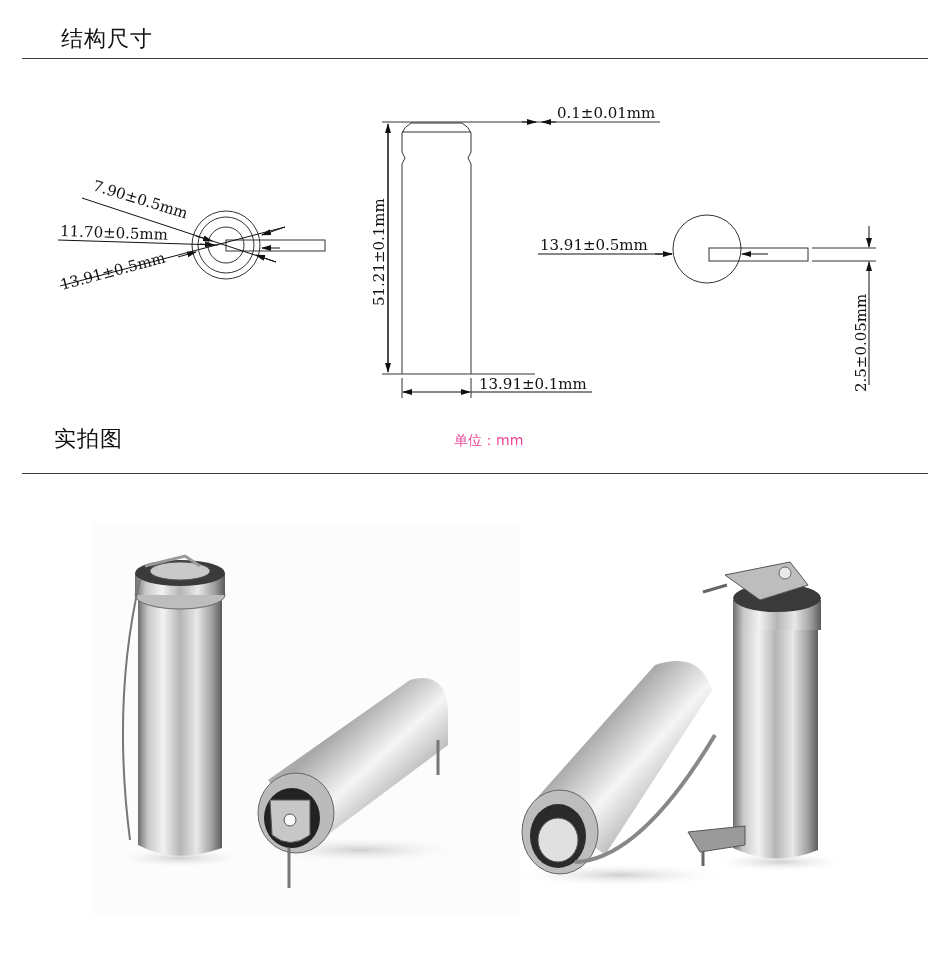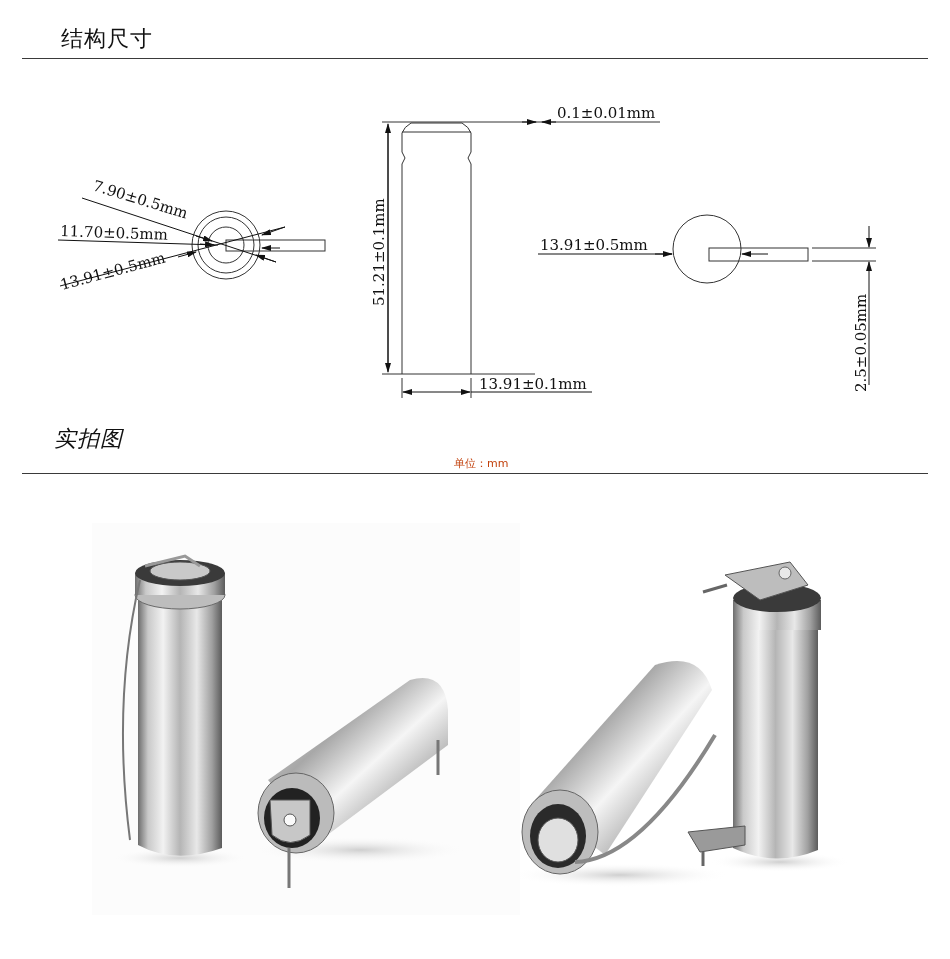--- a/index.html
+++ b/index.html
@@ -1,20 +1,20 @@
 <!DOCTYPE html>
 <html><head>
 <meta charset="utf-8">
 <style>
   html, body { margin: 0; padding: 0; background: #ffffff; }
   body { width: 950px; height: 959px; position: relative; overflow: hidden;
          font-family: "DejaVu Sans", "Liberation Sans", sans-serif; color: #111; }
   .section-title { position: absolute; left: 54px; font-size: 22px; color: #111; letter-spacing: 1px; }
   .rule { position: absolute; left: 22px; width: 906px; height: 1px; background: #3a3a3a; }
-  .unit-note { position: absolute; left: 454px; top: 432px; font-size: 11px; color: #c2410c; margin-top: 24px; }
+  .unit-note { position: absolute; left: 454px; top: 432px; font-size: 14px; color: #ec4899; }
   svg text { font-family: "DejaVu Serif", "Liberation Serif", serif; fill: #111; }
   .photo-bg { position: absolute; left: 92px; top: 523px; width: 428px; height: 392px; background: #fcfcfc; }
 </style>
 </head>
 <body>
 
 <div class="section-title" style="top:24px;margin-left:7px;">结构尺寸</div>
 <div class="rule" style="top:58px;"></div>
 
 <svg width="950" height="420" style="position:absolute;left:0;top:0;" viewBox="0 0 950 420">
@@ -73,21 +73,21 @@
     <line x1="768" y1="254" x2="742" y2="254" stroke="#111" marker-end="url(#arr)"></line>
     <line x1="869" y1="226" x2="869" y2="247" stroke="#111" marker-end="url(#arr)"></line>
     <line x1="869" y1="385" x2="869" y2="262" stroke="#111" marker-end="url(#arr)"></line>
   </g>
   <text x="540" y="250" font-size="15">13.91±0.5mm</text>
   <text x="866" y="392" font-size="15" transform="rotate(-90 866 392)">2.5±0.05mm</text>
 </svg>
 
 <div class="unit-note">单位：mm</div>
 
-<div class="section-title" style="top:424px;font-style:italic;">实拍图</div>
+<div class="section-title" style="top:424px;">实拍图</div>
 <div class="rule" style="top:473px;"></div>
 
 <div class="photo-bg"></div>
 
 <svg width="950" height="480" style="position:absolute;left:0;top:479px;" viewBox="0 479 950 480">
   <defs>
     <linearGradient id="metalV" x1="0" y1="0" x2="1" y2="0">
       <stop offset="0" stop-color="#6d6d6d"></stop>
       <stop offset="0.12" stop-color="#c9c9c9"></stop>
       <stop offset="0.3" stop-color="#f2f2f2"></stop>

